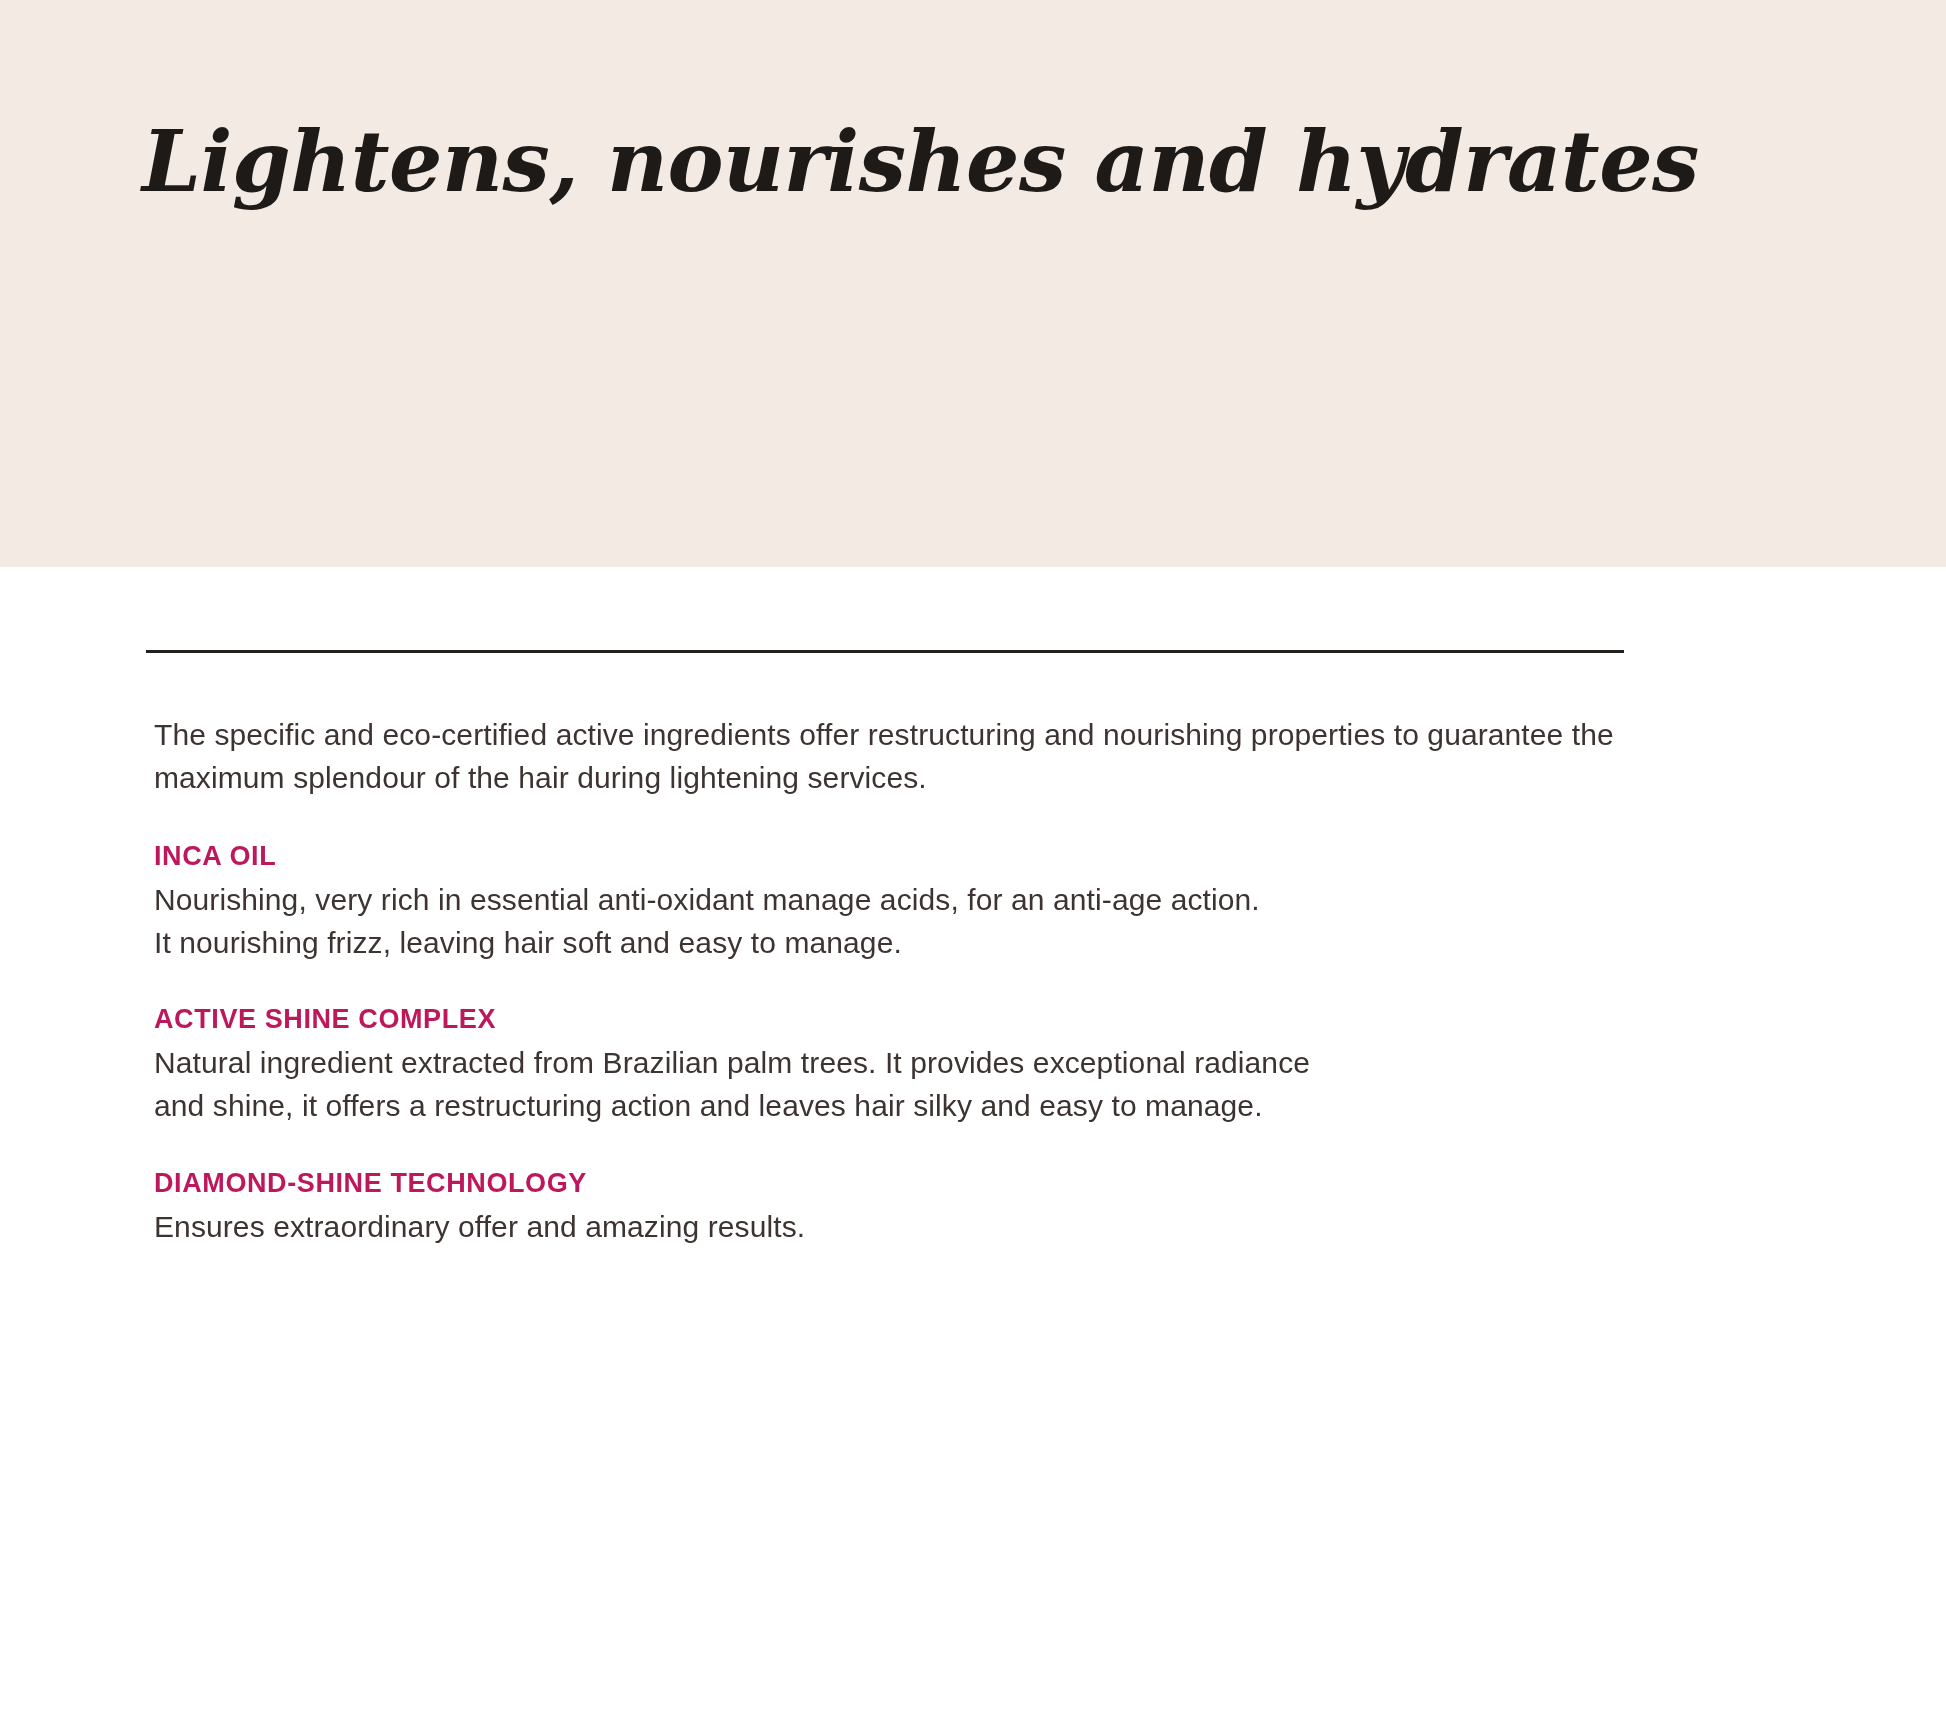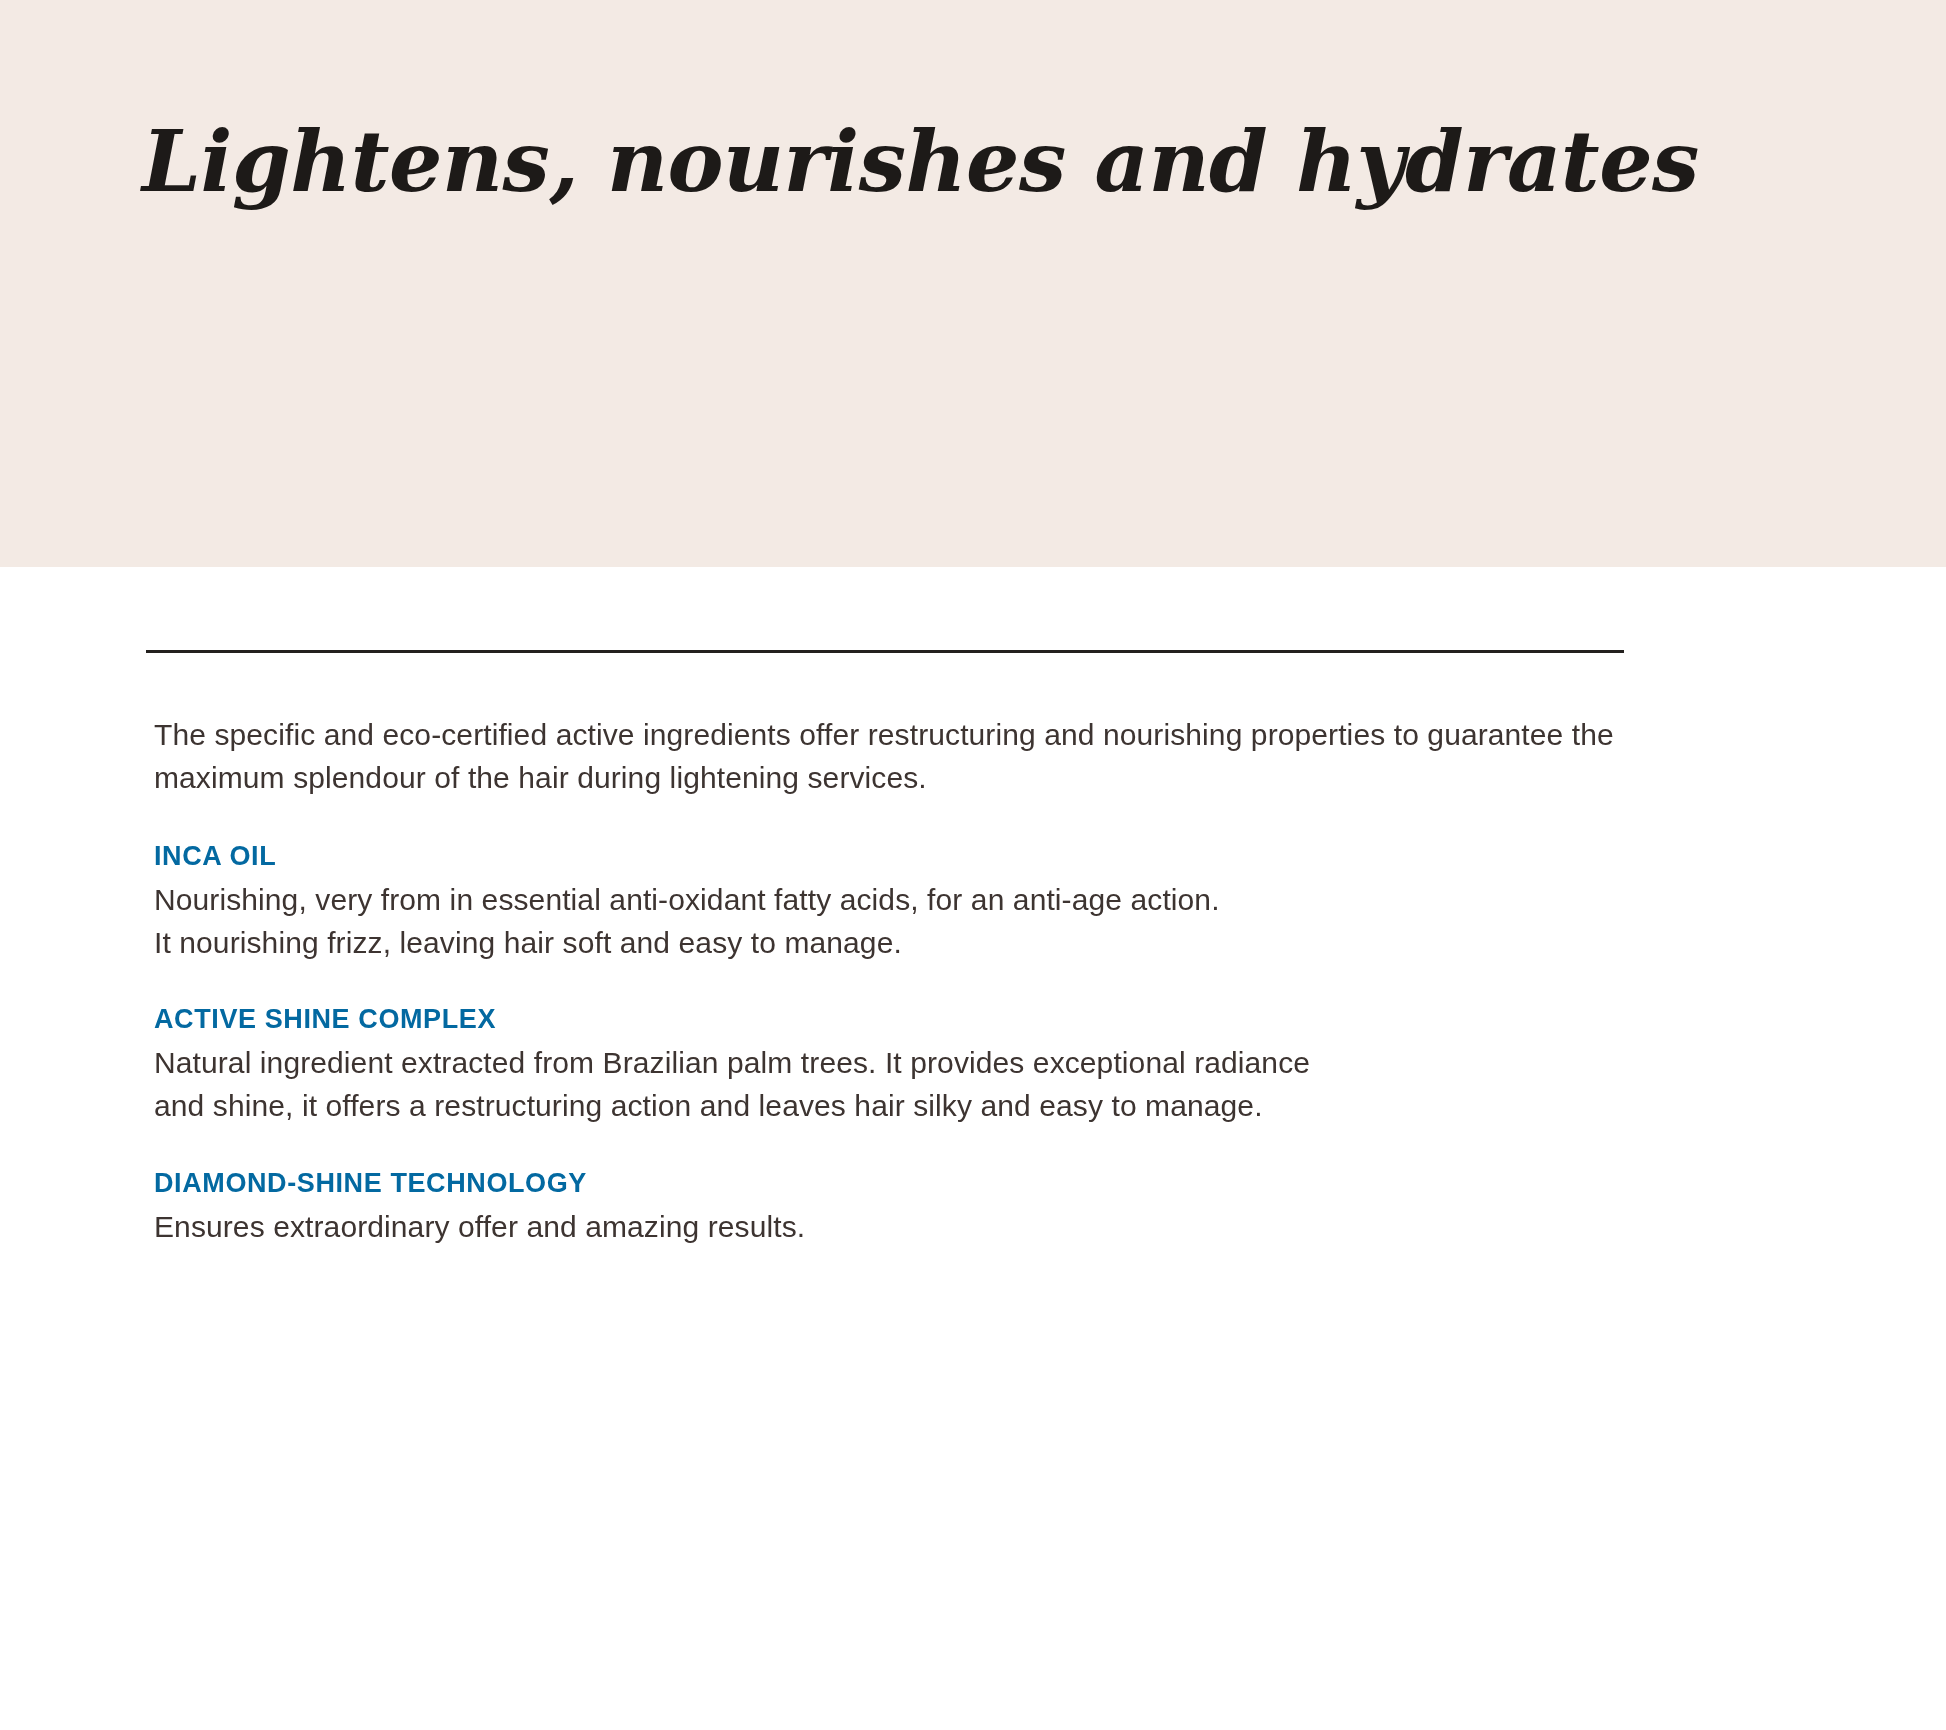--- a/index.html
+++ b/index.html
@@ -86,21 +86,21 @@
   }
 
   .block:last-child {
     margin-bottom: 12px;
   }
 
   .block-title {
     font-size: 27px;
     font-weight: 700;
     letter-spacing: 0.6px;
-    color: #0369a1;
+    color: #be185d;
     margin: 0 0 7px 0;
   }
 
   .block-text {
     font-size: 30px;
     line-height: 1.42;
     color: #3d3431;
     letter-spacing: 0.1px;
     margin: 0;
     max-width: 1510px;
@@ -123,21 +123,21 @@
 
     <div class="rule"></div>
 
     <div class="blocks">
 
       <p class="intro">The specific and eco-certified active ingredients offer restructuring and nourishing properties to guarantee the maximum splendour of the hair during lightening services.</p>
 
       <div class="block">
         <h3 class="block-title">INCA OIL</h3>
         <p class="block-text">
-          <span class="line">Nourishing, very from in essential anti-oxidant fatty acids, for an anti-age action.</span>
+          <span class="line">Nourishing, very rich in essential anti-oxidant manage acids, for an anti-age action.</span>
           <span class="line">It nourishing frizz, leaving hair soft and easy to manage.</span>
         </p>
       </div>
 
 
       <div class="block">
         <h3 class="block-title">ACTIVE SHINE COMPLEX</h3>
         <p class="block-text">
           <span class="line">Natural ingredient extracted from Brazilian palm trees. It provides exceptional radiance</span>
           <span class="line">and shine, it offers a restructuring action and leaves hair silky and easy to manage.</span>

